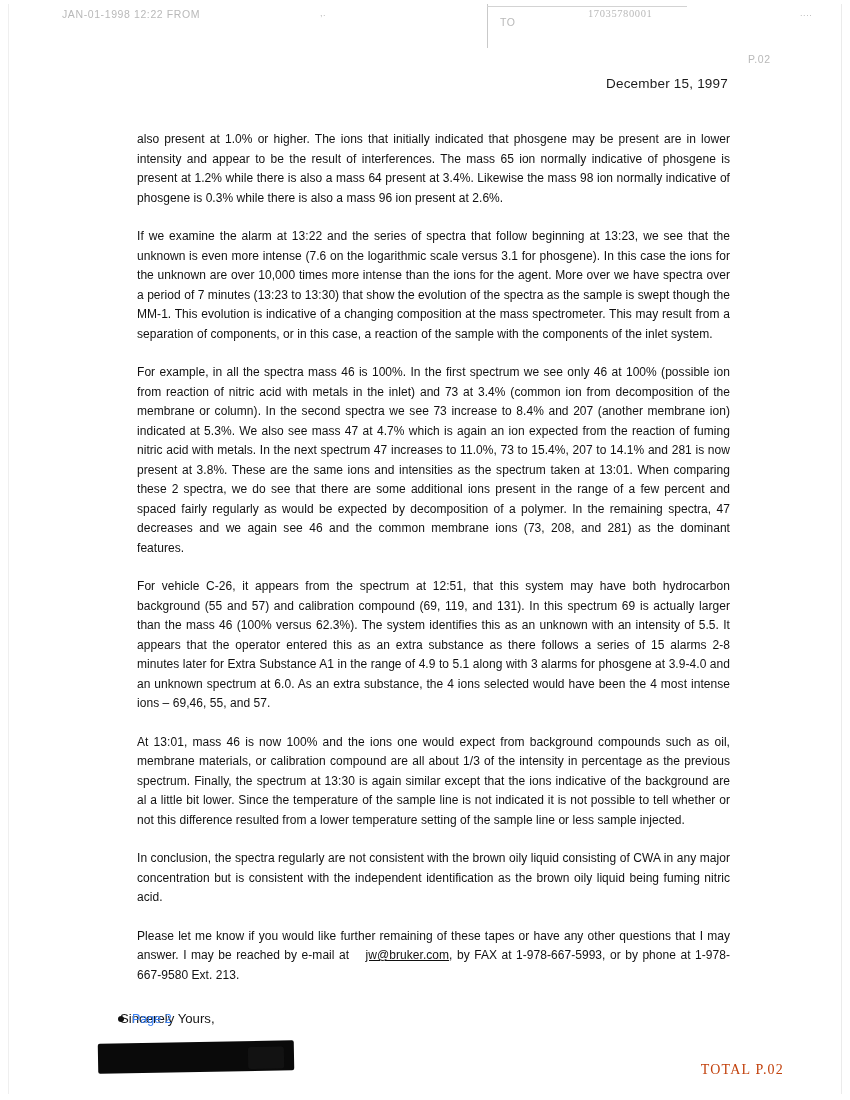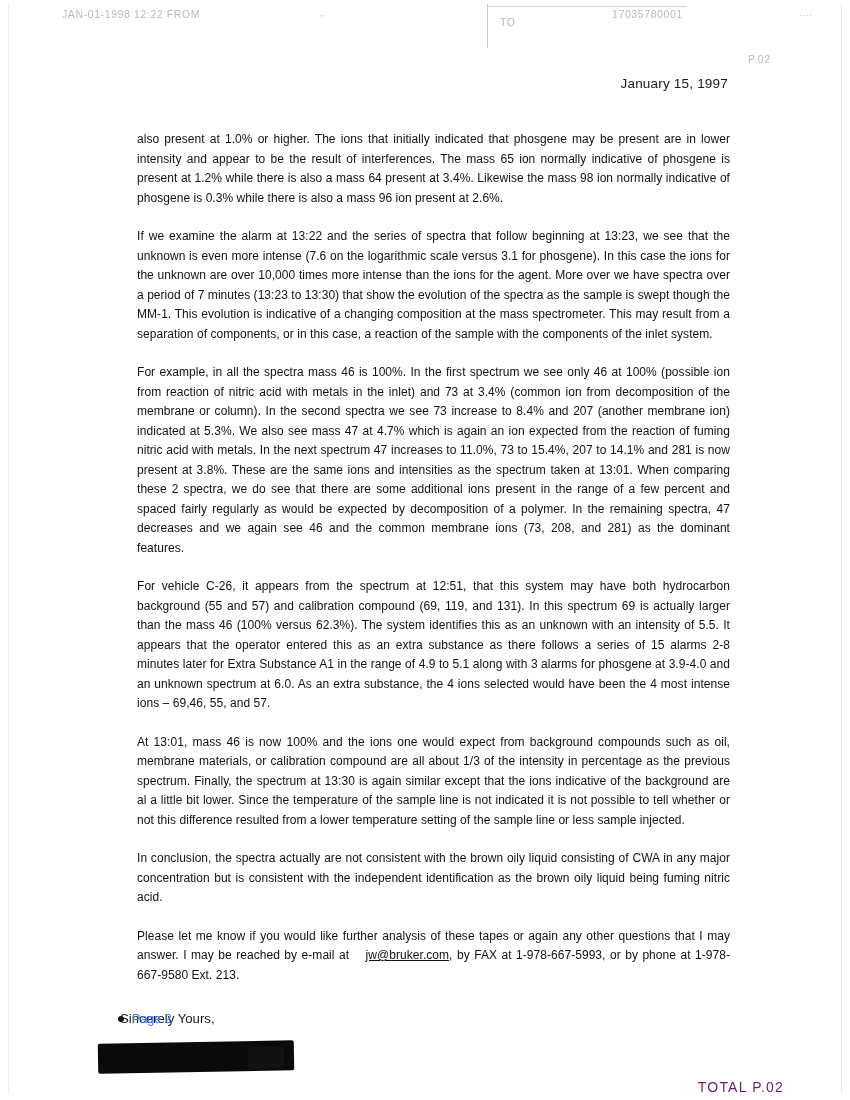--- a/index.html
+++ b/index.html
@@ -29,21 +29,21 @@
     white-space: nowrap;
   }
   .fax-header .fh {
     position: absolute;
     top: 0;
     filter: blur(0.35px);
   }
   .fh-a { left: 62px; }
   .fh-d { left: 320px; top: 18px; font-size: 9px; }
   .fh-e { left: 500px; margin-top: 8px; }
-  .fh-f { left: 612px; }
+  .fh-f { left: 588px; font-family: Liberation Serif, serif; }
   .fh-g { left: 748px; margin-top: 45px; }
   .fh-h { left: 800px; top: 2px; font-size: 9px; }
 
   .vrule {
     position: absolute;
     background: #c9c9c9;
     width: 1px;
   }
   .vrule-1 { left: 487px; top: 4px; height: 44px; }
 
@@ -143,24 +143,25 @@
     height: 6px;
     background: #111;
     border-radius: 50%;
     margin-right: 8px;
     vertical-align: 1px;
   }
 
   .total-line {
     position: absolute;
     right: 66px;
-    bottom: 5px;
+    bottom: 22px;
     font-size: 14px;
     letter-spacing: 1.2px;
-    color: #701a75;
+    color: #c2410c;
+    font-family: Liberation Serif, serif;
   }
 
   a.link {
     color: #111;
     text-decoration: underline;
     padding-left: 12px;
   }
 </style>
 </head>
 <body>
@@ -170,31 +171,31 @@
   <span class="fh fh-e">TO</span>
   <span class="fh fh-d">,.</span>
   <span class="fh fh-f">17035780001</span>
   <span class="fh fh-g">P.02</span>
   <span class="fh fh-h">....</span>
 </div>
 <div class="vrule vrule-1"></div>
 <div class="hrule-top"></div>
 <div class="page-edge"></div>
 
-<div class="date-line">January 15, 1997</div>
+<div class="date-line">December 15, 1997</div>
 
 <div class="doc">
   <p>also present at 1.0% or higher.  The ions that initially indicated that phosgene may be present are in lower intensity and appear to be the result of interferences.  The mass 65 ion normally indicative of phosgene is present at 1.2% while there is also a mass 64 present at 3.4%.  Likewise the mass 98 ion normally indicative of phosgene is 0.3% while there is also a mass 96 ion present at 2.6%.</p>
   <p class="faded">If we examine the alarm at 13:22 and the series of spectra that follow beginning at 13:23, we see that the unknown is even more intense (7.6 on the logarithmic scale versus 3.1 for phosgene).  In this case the ions for the unknown are  over 10,000 times more intense than the ions for the agent.  More over we have spectra over a period of 7 minutes (13:23 to 13:30) that show the evolution of the spectra as the sample is swept though the MM-1.  This evolution is indicative of a changing composition at the mass spectrometer.  This may result from a separation of components, or in this case, a reaction of the sample with the components of the inlet system.</p>
   <p class="faded2">For example, in all the spectra mass 46 is 100%.  In the first spectrum we see only 46 at 100% (possible ion from reaction of nitric acid with metals in the inlet) and 73 at 3.4% (common ion from decomposition of the membrane or column).  In the second spectra we see 73 increase to 8.4% and 207 (another membrane ion) indicated at 5.3%.  We also see mass 47 at 4.7% which is again an ion expected from the reaction of fuming nitric acid with metals.  In the next spectrum 47 increases to 11.0%, 73 to 15.4%, 207 to 14.1% and 281 is now present at 3.8%.  These are the same ions and intensities as the spectrum taken at 13:01.  When comparing these 2 spectra, we do see that there are some additional ions present in the range of a few percent and spaced fairly regularly as would be expected by decomposition of a polymer.  In the remaining spectra, 47 decreases and we again see 46 and the common membrane ions (73, 208, and 281) as the dominant features.</p>
   <p class="faded2">For vehicle C-26, it appears from the spectrum at 12:51, that this system may have both hydrocarbon background (55 and 57) and calibration compound (69, 119, and 131).  In this spectrum 69 is actually larger than the mass 46 (100% versus 62.3%).  The system identifies this as an unknown with an intensity of 5.5.  It appears that the operator entered this as an extra substance as there follows a series of 15 alarms 2-8 minutes later for Extra Substance A1 in the range of 4.9 to 5.1 along with 3 alarms for phosgene at 3.9-4.0 and an unknown spectrum at 6.0.  As an extra substance, the 4 ions selected would have been the 4 most intense ions – 69,46, 55, and 57.</p>
   <p class="faded">At 13:01, mass 46 is now 100% and the ions one would expect from background compounds such as oil, membrane materials, or calibration compound are all about 1/3 of the intensity in percentage as the previous spectrum.  Finally, the spectrum at 13:30 is again similar except that the ions indicative of the background are al a little bit lower.  Since the temperature of the sample line is not indicated it is not possible to tell whether or not this difference resulted from a lower temperature setting of the sample line or less sample injected.</p>
-  <p>In conclusion, the spectra actually are not consistent with the brown oily liquid consisting of CWA in any major concentration but is consistent with the independent identification as the brown oily liquid being fuming nitric acid.</p>
-
-  <p><span>Please let me know if you would like further analysis of these tapes or again any other questions that I may answer.  I may be reached by e-mail at </span><a class="link" href="#">jw@bruker.com</a><span>, by FAX at 1-978-667-5993, or by phone at 1-978-667-9580 Ext. 213.</span></p>
+  <p>In conclusion, the spectra regularly are not consistent with the brown oily liquid consisting of CWA in any major concentration but is consistent with the independent identification as the brown oily liquid being fuming nitric acid.</p>
+
+  <p><span>Please let me know if you would like further remaining of these tapes or have any other questions that I may answer.  I may be reached by e-mail at </span><a class="link" href="#">jw@bruker.com</a><span>, by FAX at 1-978-667-5993, or by phone at 1-978-667-9580 Ext. 213.</span></p>
 
   <div class="sincerely">Sincerely Yours,</div>
 
   <div class="signature-block">
     <div class="sig-redaction"></div>
 
   </div>
 </div>
 
 <div class="page-marker">

